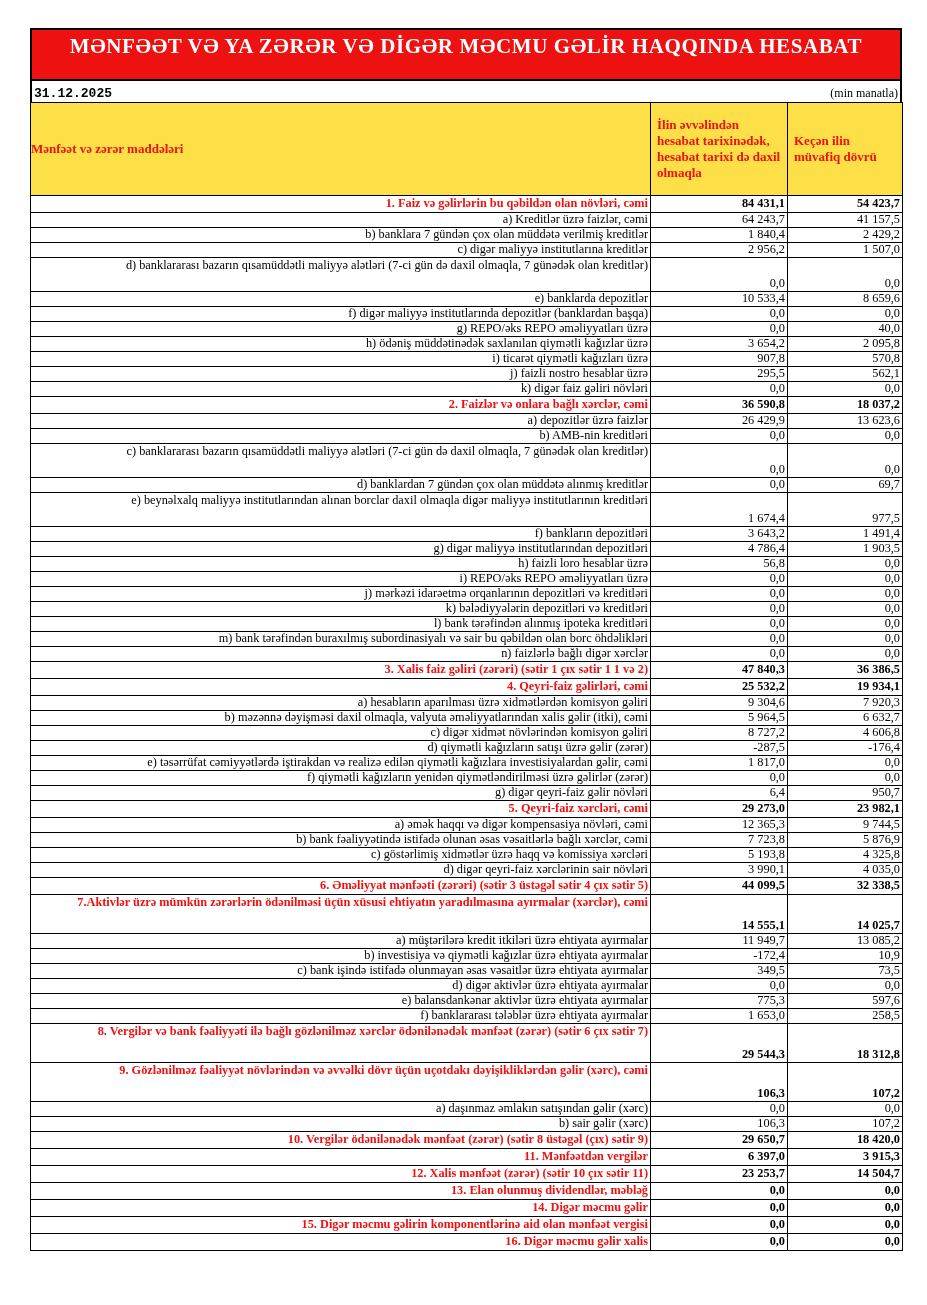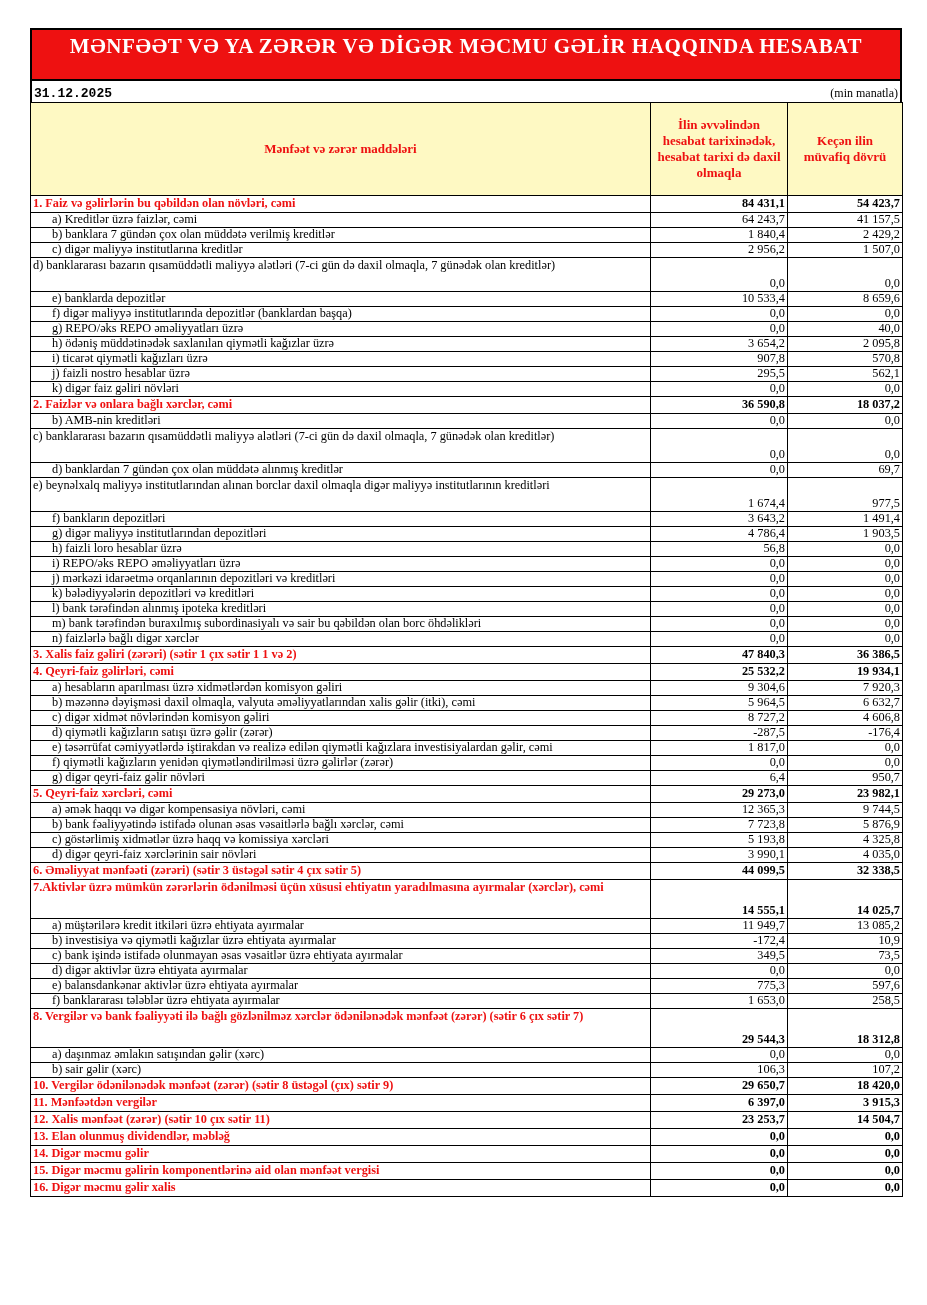--- a/index.html
+++ b/index.html
@@ -45,38 +45,38 @@
   }
   col.c-label { width: 620px; }
   col.c-v1 { width: 137px; }
   col.c-v2 { width: 115px; }
 
   .report thead th {
     color: #ee1111;
     font-weight: bold;
     height: 93px;
     vertical-align: middle;
-    text-align: center;
-    background: #fef9c3;
+    text-align: left;
+    background: #fde047;
   }
   th.label-head { font-size: 13px; }
   th.num-head { font-size: 13px; line-height: 1.25; padding: 2px 6px; }
 
   .report tbody tr { height: 15px; }
   .report tbody tr.section { height: 17px; }
   .report tbody tr.sub-tall { height: 34px; }
   .report tbody tr.section-tall { height: 39px; }
 
   .report tbody td {
     font-size: 12.3px;
     line-height: 1.08;
     vertical-align: middle;
     padding: 0 2px;
   }
-  td.label { text-align: left; padding-left: 3px; padding-right: 4px; }
+  td.label { text-align: right; padding-left: 3px; padding-right: 4px; }
   tr.sub td.label { padding-left: 21px; }
   tr.section td.label, tr.section-tall td.label {
     color: #ee1111;
     font-weight: bold;
   }
   td.num {
     text-align: right;
     padding-right: 3px;
     white-space: nowrap;
   }
@@ -172,20 +172,25 @@
           <td class="label">k) digər faiz gəliri növləri</td>
           <td class="num">0,0</td>
           <td class="num">0,0</td>
         </tr>
         <tr class="section">
           <td class="label">2. Faizlər və onlara bağlı xərclər, cəmi</td>
           <td class="num">36 590,8</td>
           <td class="num">18 037,2</td>
         </tr>
         <tr class="sub">
+          <td class="label">a) depozitlər üzrə faizlər</td>
+          <td class="num">26 429,9</td>
+          <td class="num">13 623,6</td>
+        </tr>
+        <tr class="sub">
           <td class="label">b) AMB-nin kreditləri</td>
           <td class="num">0,0</td>
           <td class="num">0,0</td>
         </tr>
         <tr class="sub-tall">
           <td class="label">c) banklararası bazarın qısamüddətli maliyyə alətləri (7-ci gün də daxil olmaqla, 7 günədək olan kreditlər)</td>
           <td class="num">0,0</td>
           <td class="num">0,0</td>
         </tr>
         <tr class="sub">
@@ -351,20 +356,25 @@
         <tr class="sub">
           <td class="label">f) banklararası tələblər üzrə ehtiyata ayırmalar</td>
           <td class="num">1 653,0</td>
           <td class="num">258,5</td>
         </tr>
         <tr class="section-tall">
           <td class="label">8. Vergilər və bank fəaliyyəti ilə bağlı gözlənilməz xərclər ödənilənədək mənfəət (zərər) (sətir 6 çıx sətir 7)</td>
           <td class="num">29 544,3</td>
           <td class="num">18 312,8</td>
         </tr>
+        <tr class="section-tall">
+          <td class="label">9. Gözlənilməz fəaliyyət növlərindən və əvvəlki dövr üçün uçotdakı dəyişikliklərdən gəlir (xərc), cəmi</td>
+          <td class="num">106,3</td>
+          <td class="num">107,2</td>
+        </tr>
         <tr class="sub">
           <td class="label">a) daşınmaz əmlakın satışından gəlir (xərc)</td>
           <td class="num">0,0</td>
           <td class="num">0,0</td>
         </tr>
         <tr class="sub">
           <td class="label">b) sair gəlir (xərc)</td>
           <td class="num">106,3</td>
           <td class="num">107,2</td>
         </tr>

